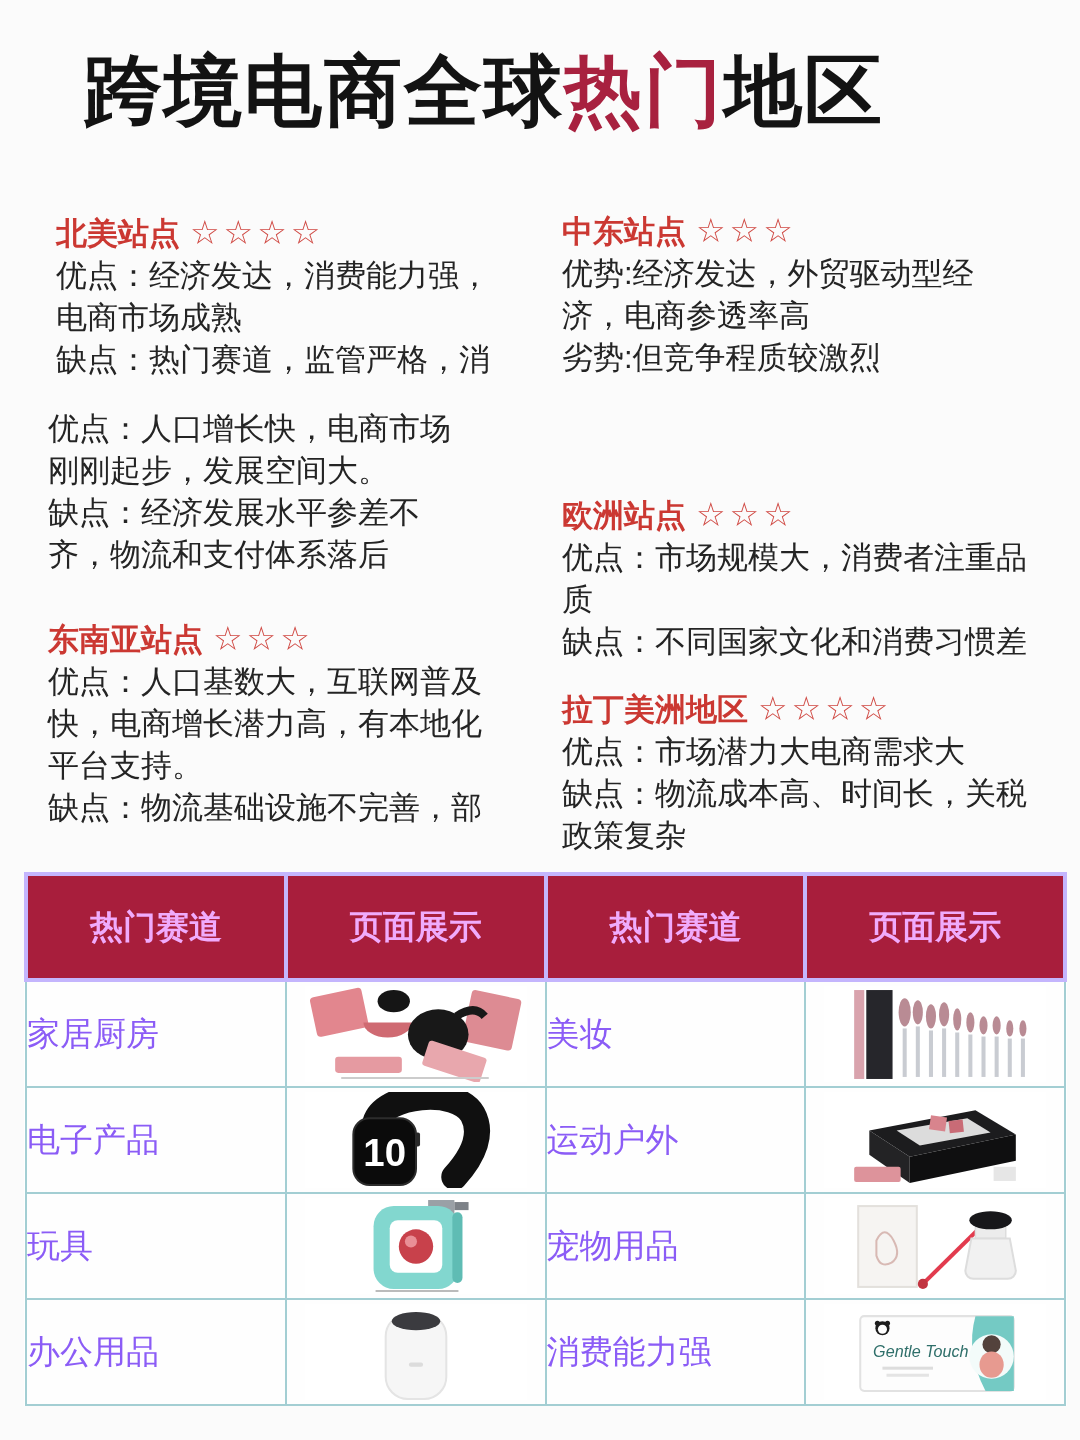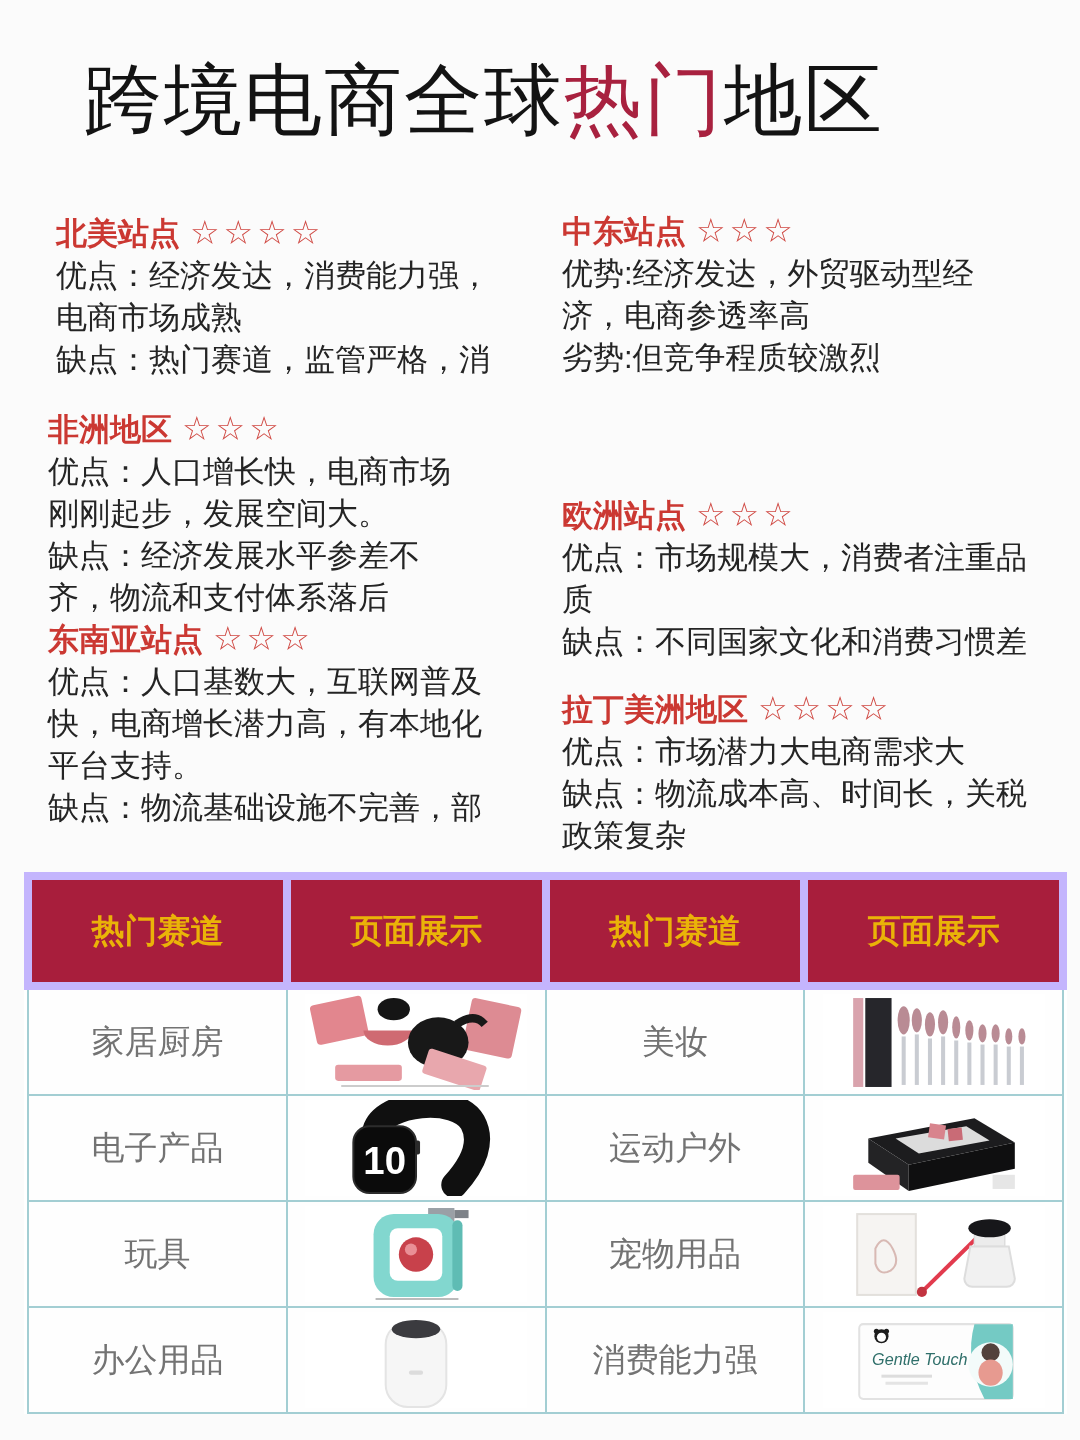--- a/index.html
+++ b/index.html
@@ -4,71 +4,70 @@
 <style>
   html,body{margin:0;padding:0;}
   body{
     width:1080px;height:1440px;
     background:#fbfbfb;
     font-family:"Liberation Sans","DejaVu Sans",sans-serif;
     position:relative;overflow:hidden;
     color:#222;
   }
   .page-title{
-    position:absolute;top:49px;left:0;width:968px;
+    position:absolute;top:40px;left:0;width:968px;
     text-align:center;
-    font-size:78px;font-weight:normal;letter-spacing:2px;
+    font-size:78px;font-weight:bold;letter-spacing:2px;
     color:#131313;
   }
   .page-title .hot{color:#A8213F;}
   .region{position:absolute;width:500px;}
   .region-title{
     font-size:31px;line-height:42px;font-weight:bold;color:#CB3832;
     white-space:nowrap;
   }
   .region-title .stars{
     font-weight:normal;color:#D04A44;margin-left:10px;letter-spacing:4px;
     font-size:33px;
   }
   .region-line{
     font-size:31px;line-height:42px;color:#242424;white-space:nowrap;
   }
   .cat-table{
     position:absolute;top:872px;left:24px;width:1043px;
     border-collapse:collapse;background:#ffffff;table-layout:fixed;
   }
   .cat-table th{
-    background:#A81E3C;color:#eab308;
+    background:#A81E3C;color:#f0abfc;
     font-size:33px;font-weight:bold;
-    height:100px;border:8px solid #c4b5fd;
+    height:100px;border:4px solid #c4b5fd;
   }
   .cat-table td{
     height:104px;border:2px solid #A3CED3;
-    text-align:center;vertical-align:middle;
-    font-size:33px;color:#737373;background:#fefefe;
+    vertical-align:middle;
+    font-size:33px;color:#8b5cf6;background:#fefefe;
     padding:0;
   }
   .prod{display:block;margin:0 auto;}
 </style>
 </head>
 <body>
 
 <div class="page-title">
   <span>跨境电商全球</span><span class="hot">热门</span><span>地区</span>
 </div>
 
 <div class="region" style="top:212px;left:56px;">
   <div class="region-title"><span>北美站点</span><span class="stars">☆☆☆☆</span></div>
   <div class="region-line">优点：经济发达，消费能力强，</div>
   <div class="region-line">电商市场成熟</div>
   <div class="region-line">缺点：热门赛道，监管严格，消</div>
 </div>
 
 <div class="region" style="top:408px;left:48px;">
-  <div class="region-title"><span>非洲地区</span><span class="stars">☆☆☆</span></div>
   <div class="region-line">优点：人口增长快，电商市场</div>
   <div class="region-line">刚刚起步，发展空间大。</div>
   <div class="region-line">缺点：经济发展水平参差不</div>
   <div class="region-line">齐，物流和支付体系落后</div>
 </div>
 
 <div class="region" style="top:618px;left:48px;">
   <div class="region-title"><span>东南亚站点</span><span class="stars">☆☆☆</span></div>
   <div class="region-line">优点：人口基数大，互联网普及</div>
   <div class="region-line">快，电商增长潜力高，有本地化</div>

